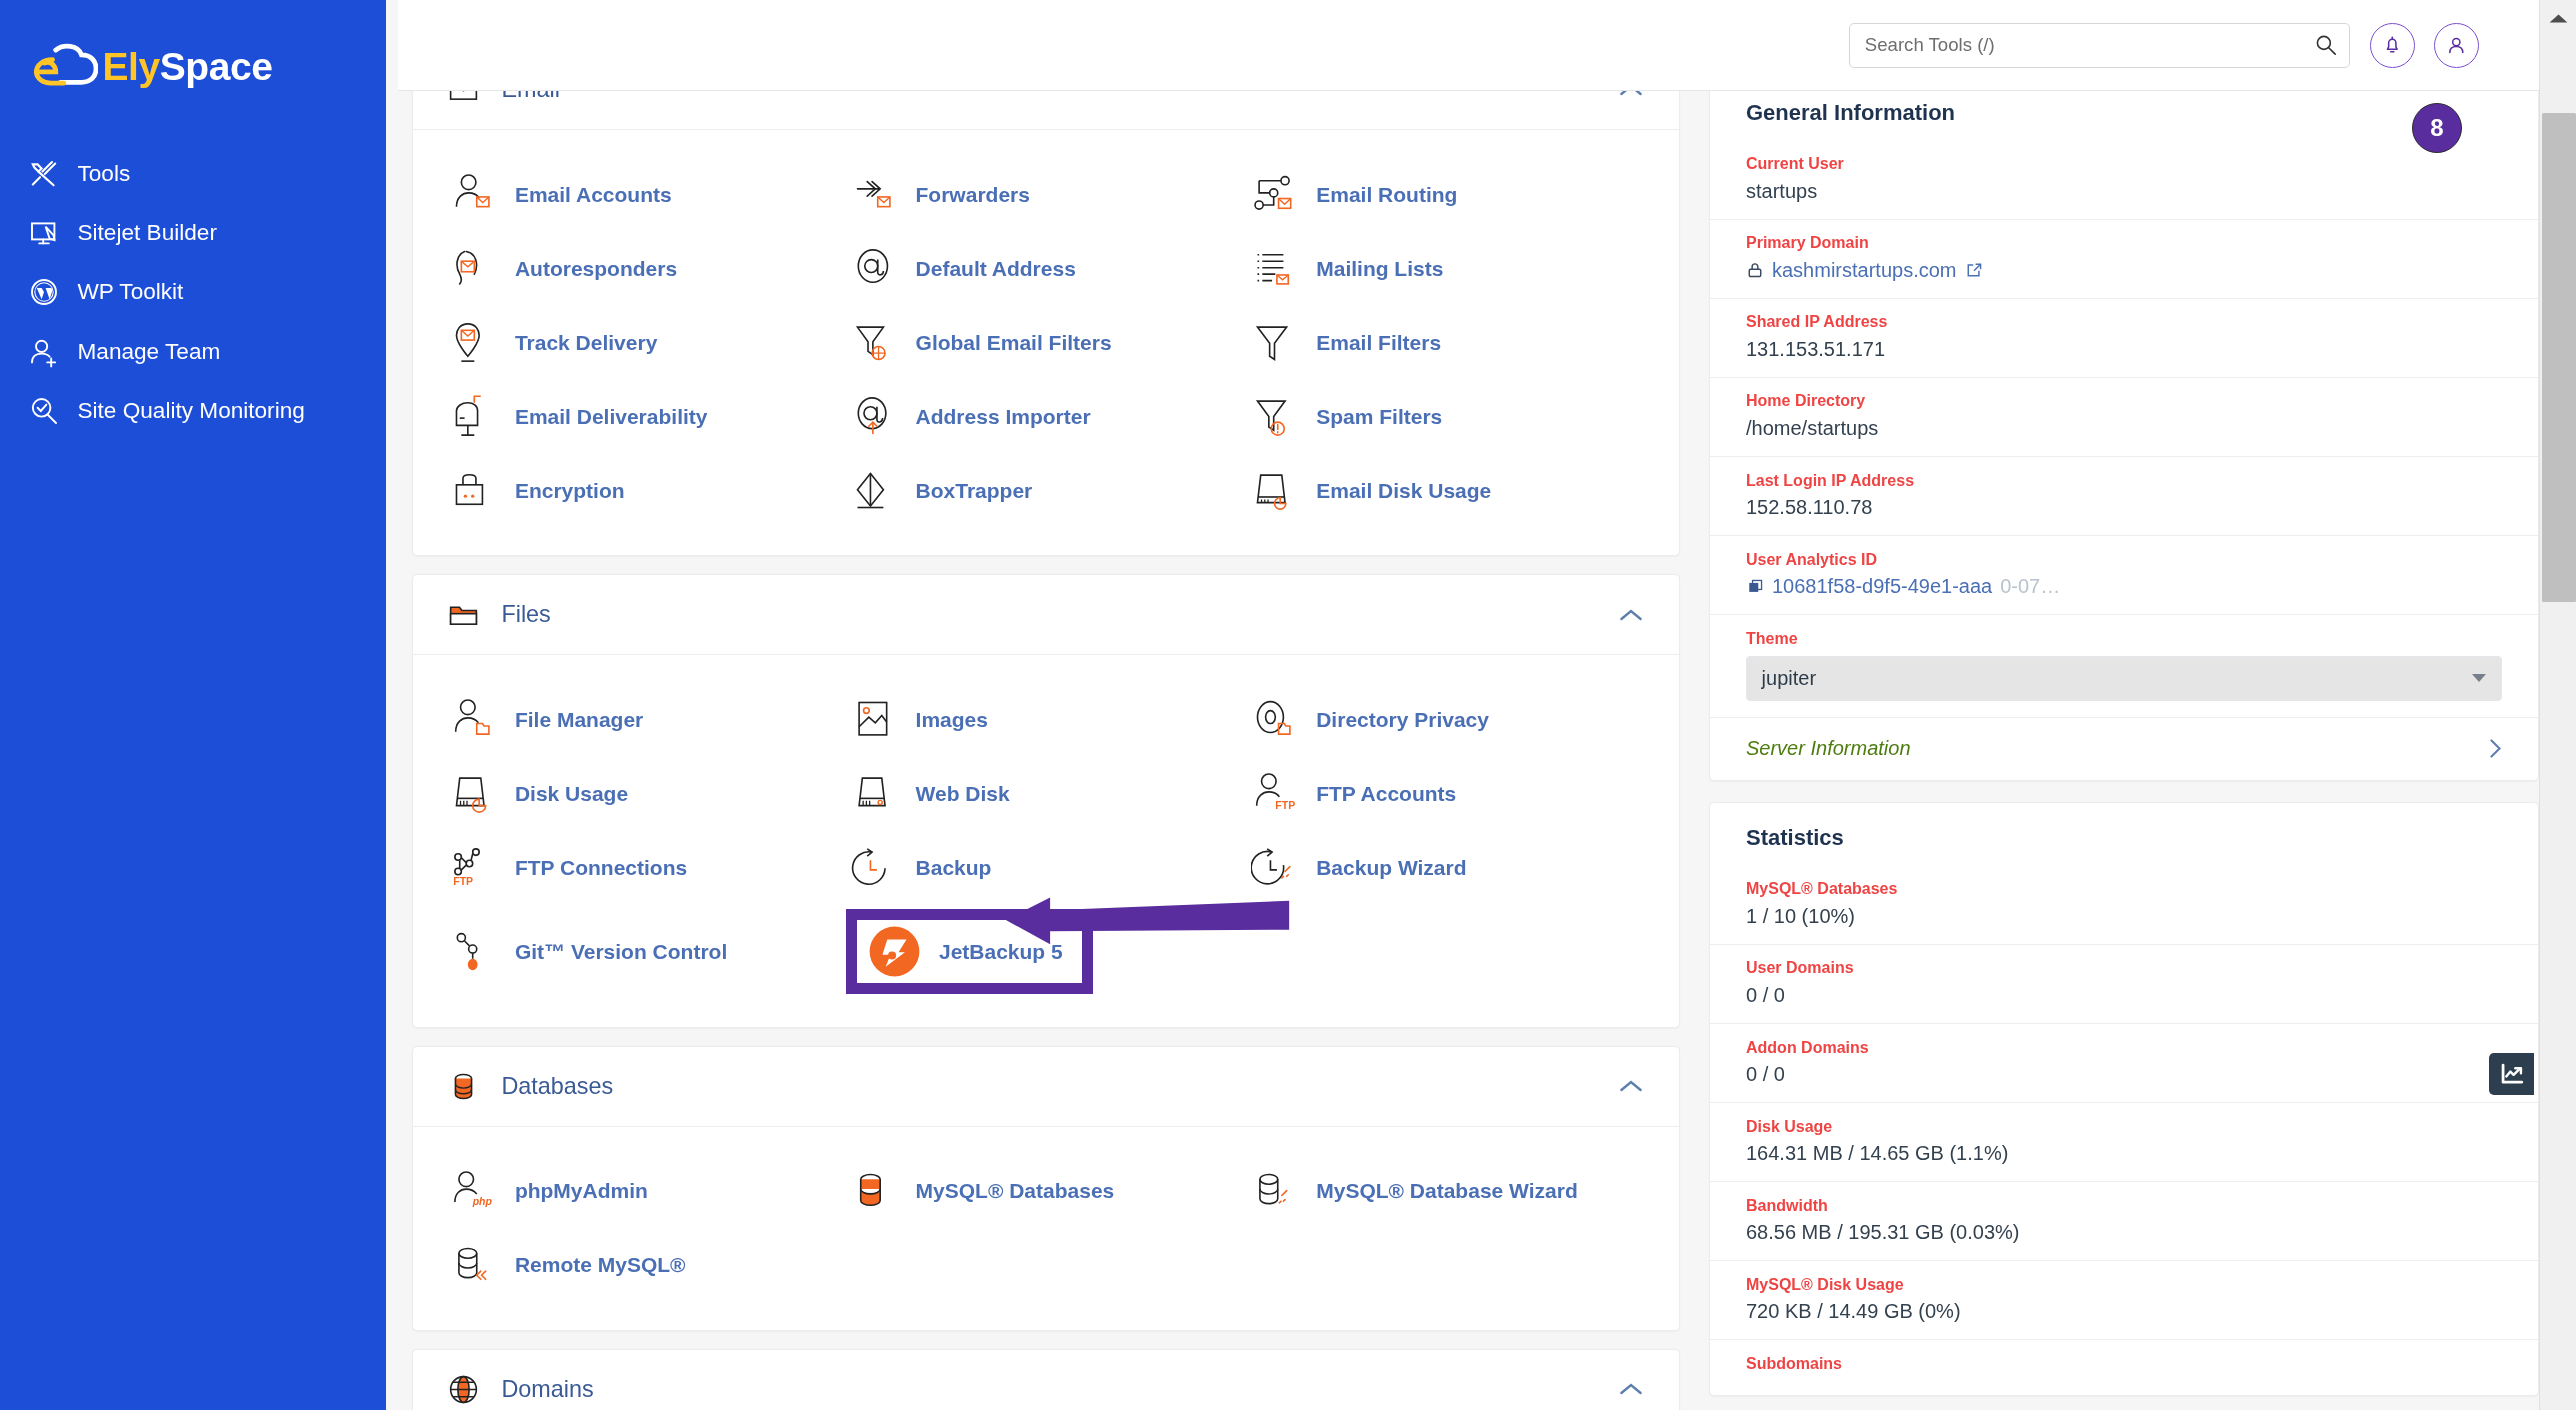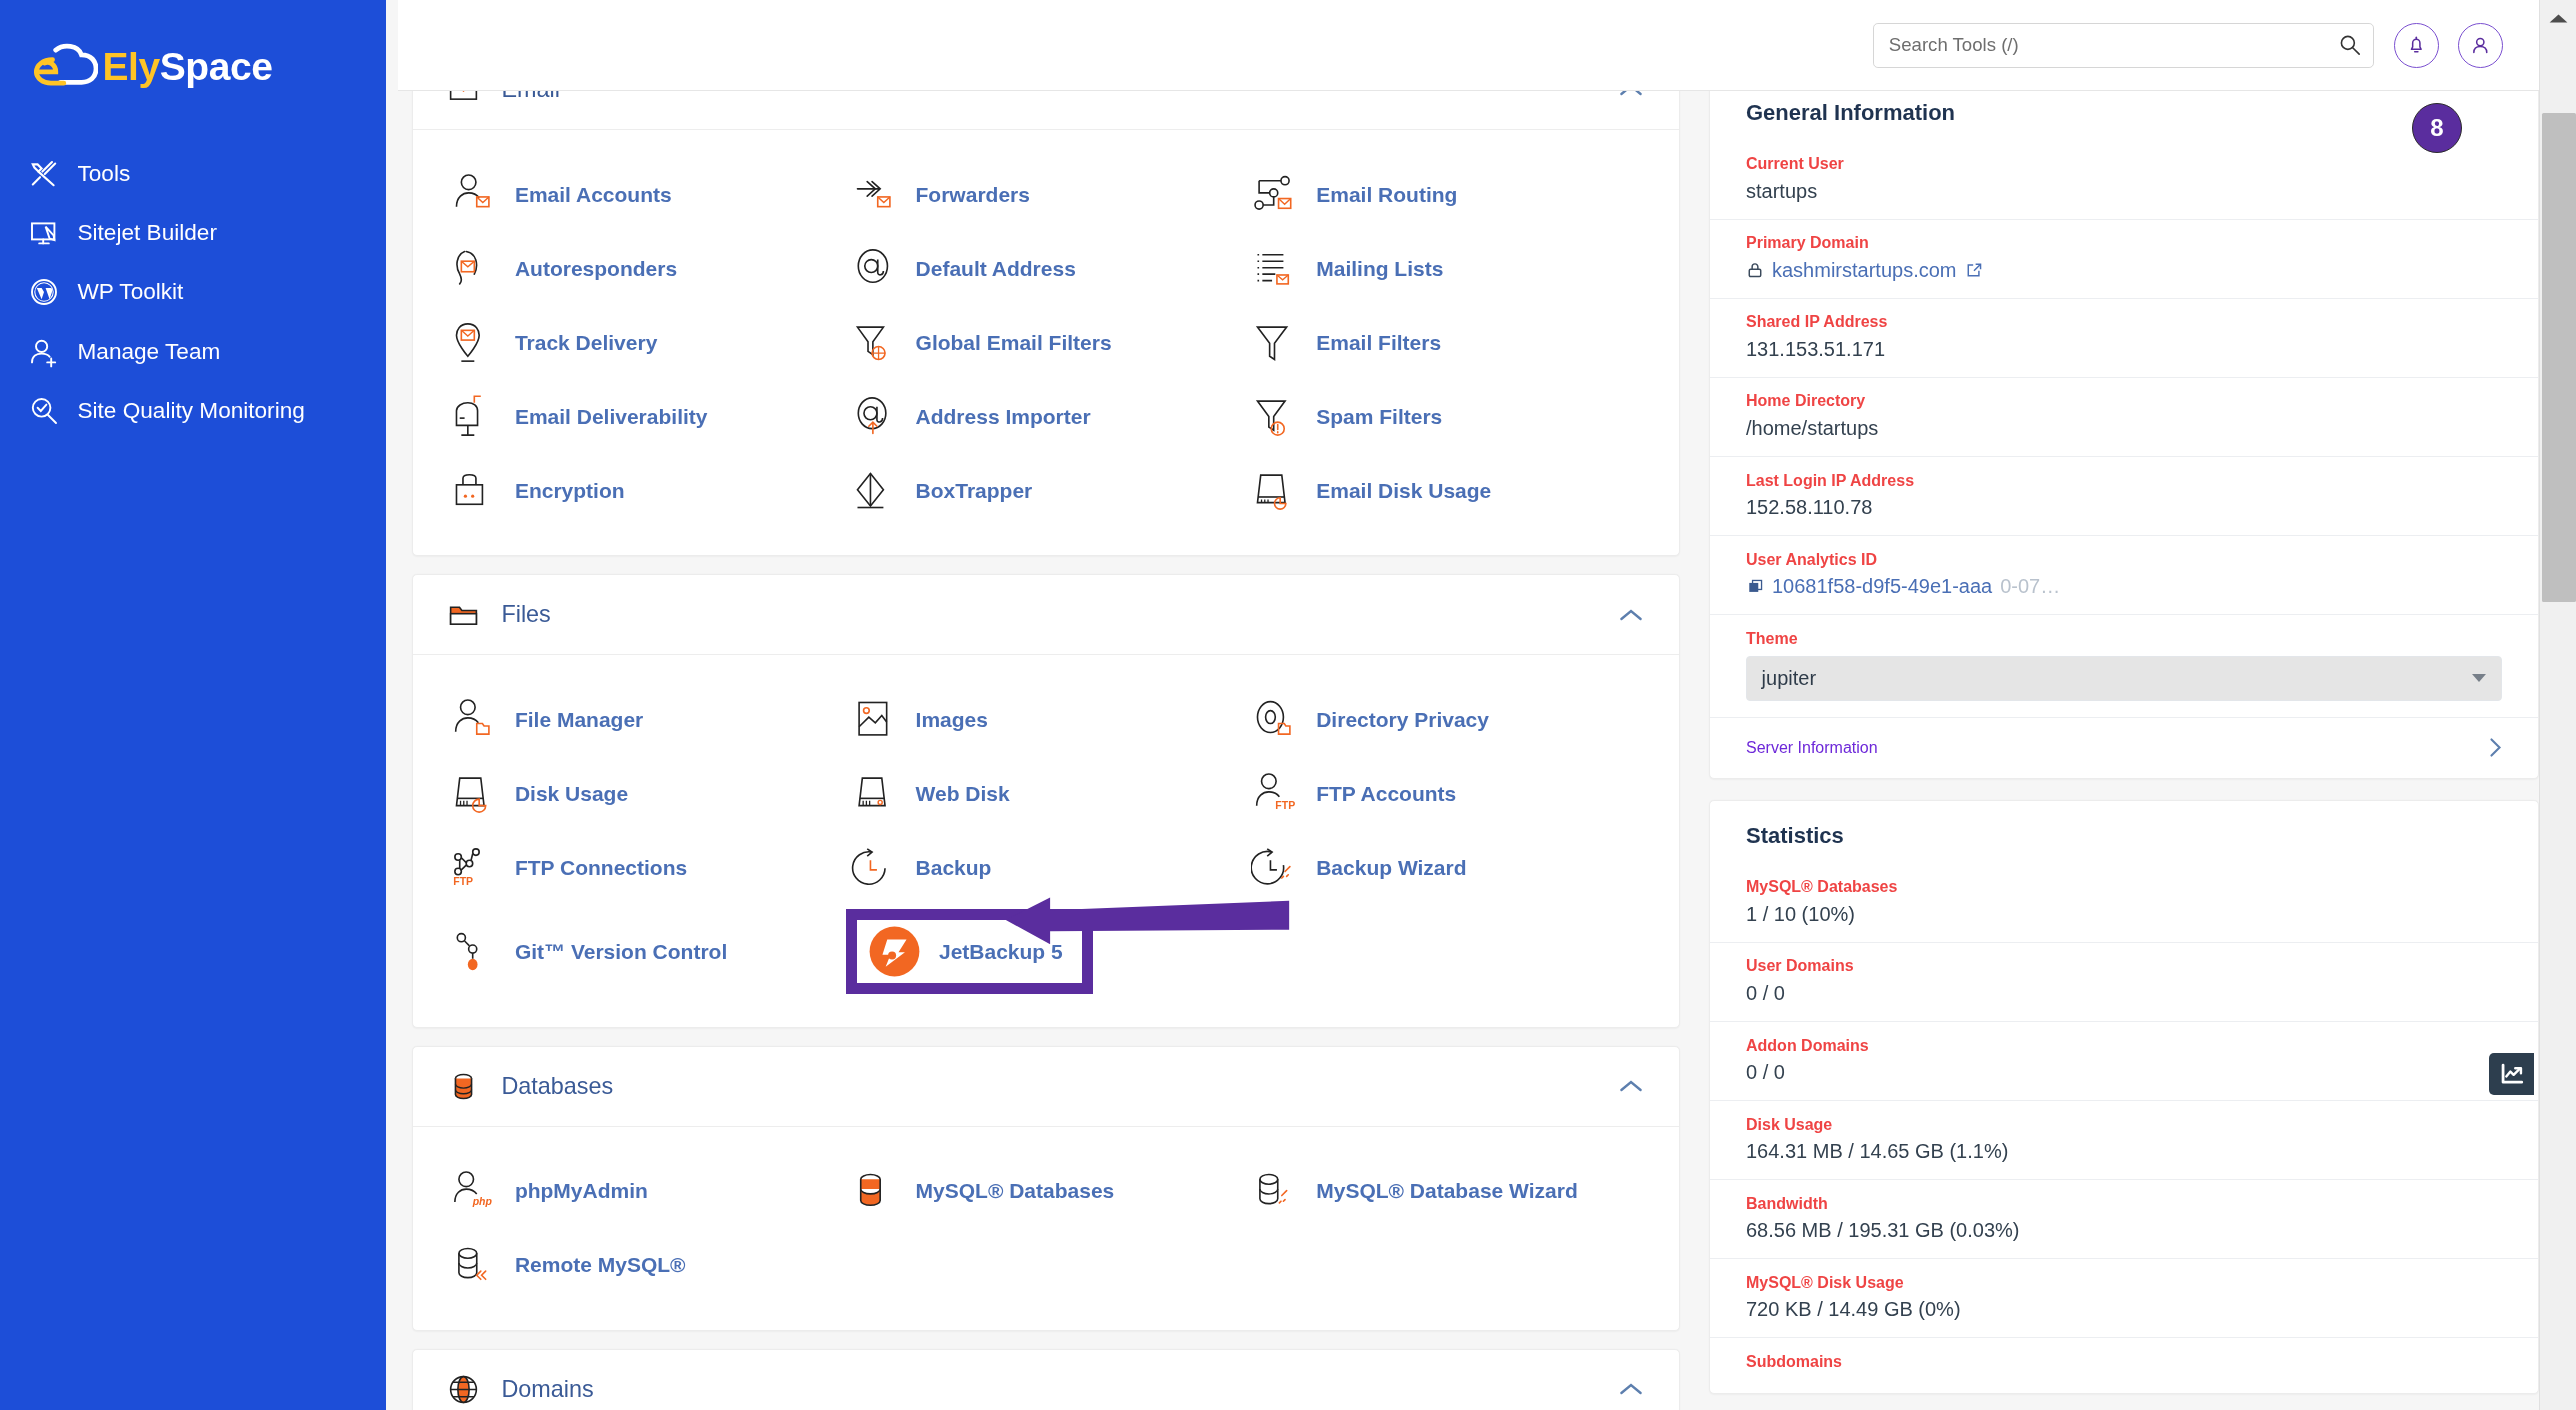--- a/index.html
+++ b/index.html
@@ -31,21 +31,21 @@
   .nav-label { color: #fff; font-size: 22.6px; font-weight: 400; white-space: nowrap; }
 
   
   .main { flex: 1 1 auto; position: relative; height: 1410px; background: #f6f6f6; }
 
   
   .topbar {
     position: absolute; top: 0; left: 12px; right: 37px; height: 91px;
     background: #fff; border-bottom: 0.8px solid #e6e6e6;
     display: flex; align-items: center; justify-content: flex-end;
-    padding-right: 36px; gap: 19.4px; z-index: 15;
+    padding-right: 60px; gap: 19.4px; z-index: 15;
   }
   .search-wrap { position: relative; width: 501px; height: 45px; }
   .search-input {
     width: 100%; height: 100%; border: 0.8px solid #d6d6d6; border-radius: 4.9px;
     background: #fff; padding: 0 45px 0 14.6px; font-size: 18.6px;
     color: #333; font-family: "Liberation Sans", sans-serif; outline: none;
   }
   .search-input::placeholder { color: #6e6e6e; }
   .search-icon { position: absolute; right: 13px; top: 11.3px; width: 22.6px; height: 22.6px; }
   .round-btn {
@@ -113,21 +113,21 @@
     border-radius: 4px; background: #e5e5e5; display: flex; align-items: center;
     justify-content: space-between; padding: 0 14.6px; cursor: pointer;
   }
   .select span { font-size: 20px; color: #2e3b49; }
   .caret { width: 0; height: 0; border-left: 7.3px solid transparent;
            border-right: 7.3px solid transparent; border-top: 8px solid #777f89; }
   .link-row {
     padding: 19.4px 36px; border-top: 0.8px solid #eceef1;
     display: flex; align-items: center; justify-content: space-between; cursor: pointer;
   }
-  .link-row span { font-size: 16px; color: #6d28d9; }
+  .link-row span { font-size: 20px; color: #4d7c0f; font-style: italic; }
   .chev-right { width: 13px; height: 21px; }
 
   
   .anno-arrow { position: absolute; left: 1005px; top: 883px; width: 285px; height: 66px; z-index: 30; pointer-events: none; }
   .anno-badge {
     position: absolute; left: 2412px; top: 103px; width: 50px; height: 50px;
     border-radius: 50%; background: #5a2d9e; border: 1.6px solid #2b2b2b;
     display: flex; align-items: center; justify-content: center;
     color: #fff; font-size: 24px; font-weight: 700; z-index: 40;
   }

